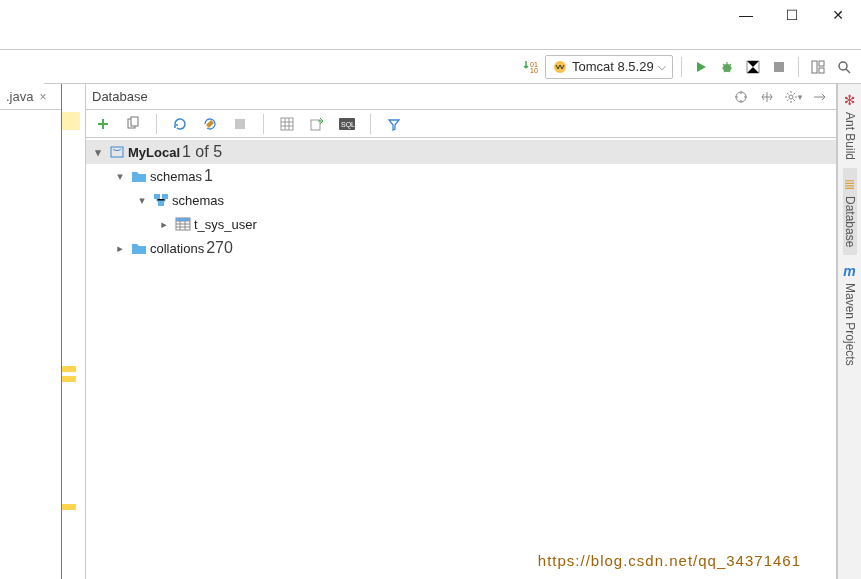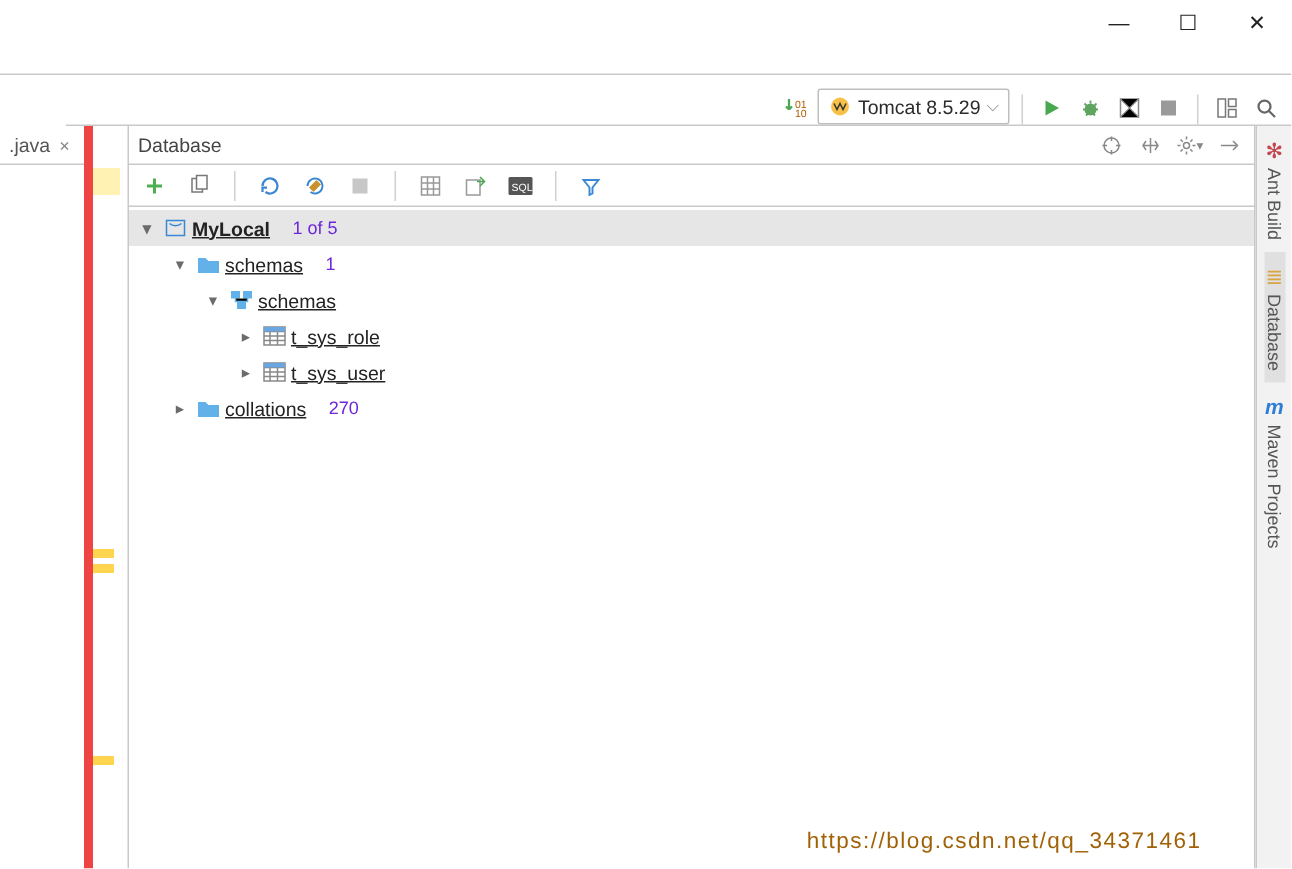--- a/index.html
+++ b/index.html
@@ -23,21 +23,21 @@
     color:#222; font-size:14px;
   }
   .tb-strip {
     position:absolute; top:30px; left:0; right:0; height:20px;
     border-bottom:1px solid #c9c9c9;
   }
   
   .toolbar-top {
     position:absolute; top:50px; left:0; right:0; height:34px;
     border-bottom:1px solid #c9c9c9;
-    display:flex; justify-content:flex-end; align-items:flex-end;
+    display:flex; justify-content:flex-end; align-items:center;
     padding-right:6px;
     gap:4px;
     background:#fff;
     margin-left:44px;
   }
   .toolbar-top .btn, .icon-btn {
     width:22px; height:22px;
     display:flex; align-items:center; justify-content:center;
     border:1px solid transparent;
     border-radius:2px;
@@ -49,21 +49,21 @@
     border-radius:2px;
     height:24px;
   }
   .sep-v { width:1px; height:20px; background:#d0d0d0; margin:0 4px;}
   
   .layout {
     position:absolute; top:84px; left:0; right:0; bottom:0;
     display:flex;
   }
   .left-stub {
-    width:62px; border-right:6px solid #ef4444;
+    width:62px; border-right:1px solid #ef4444;
     display:flex; flex-direction:column;
   }
   .tab-java {
     height:26px; display:flex; align-items:center;
     padding:0 6px; gap:6px;
     border-bottom:1px solid #c9c9c9;
     color:#555;
   }
   .tab-close { font-size:12px; color:#888;}
   .gutter {
@@ -97,22 +97,22 @@
   }
   .row.root { background:#e6e6e6; font-weight:bold;}
   .row.root .count { font-weight:normal;}
   .arrow {
     width:16px; text-align:center; color:#6b6b6b; font-size:11px;
   }
   .arrow.down::before { content:"▾"; }
   .arrow.right::before { content:"▸"; }
   .ind { width:20px; flex:0 0 auto;}
   .ticon { width:18px; display:flex; justify-content:center;}
-  .label { color:#222;text-decoration:underline;}
-  .count { color:#6d28d9; margin-left:13px; font-size:12px;}
+  .label { color:#222;}
+  .count { color:#404040; margin-left:0; font-size:16px;}
   
   .right-strip {
     width:24px; background:#f2f2f2;
     display:flex; flex-direction:column;
     align-items:center;
     border-left:1px solid #c9c9c9;
   }
   .right-strip .vitem {
     writing-mode: vertical-rl;
     text-orientation: mixed;
@@ -347,34 +347,20 @@
           <span class="ind"></span>
           <span class="ind"></span>
         <span class="arrow right"></span>
         <span class="ticon">
             <svg width="16" height="14">
               <rect x="1" y="1" width="14" height="12" fill="none" stroke="#888"></rect>
               <path d="M1 4h14M1 7h14M1 10h14M5 1v12M10 1v12" stroke="#888"></path>
               <rect x="1" y="1" width="14" height="3" fill="#6aa6e0"></rect>
             </svg>
           </span>
-        <span class="label">t_sys_role</span>
-      </div>
-      <div class="row">
-        <span class="ind"></span>
-          <span class="ind"></span>
-          <span class="ind"></span>
-        <span class="arrow right"></span>
-        <span class="ticon">
-            <svg width="16" height="14">
-              <rect x="1" y="1" width="14" height="12" fill="none" stroke="#888"></rect>
-              <path d="M1 4h14M1 7h14M1 10h14M5 1v12M10 1v12" stroke="#888"></path>
-              <rect x="1" y="1" width="14" height="3" fill="#6aa6e0"></rect>
-            </svg>
-          </span>
         <span class="label">t_sys_user</span>
       </div>
       <div class="row">
         <span class="ind"></span>
         <span class="arrow right"></span>
         <span class="ticon">
             <svg width="16" height="14">
               <path d="M1 3h5l2 2h7v8H1z" fill="#62b1e8"></path>
             </svg>
           </span>

